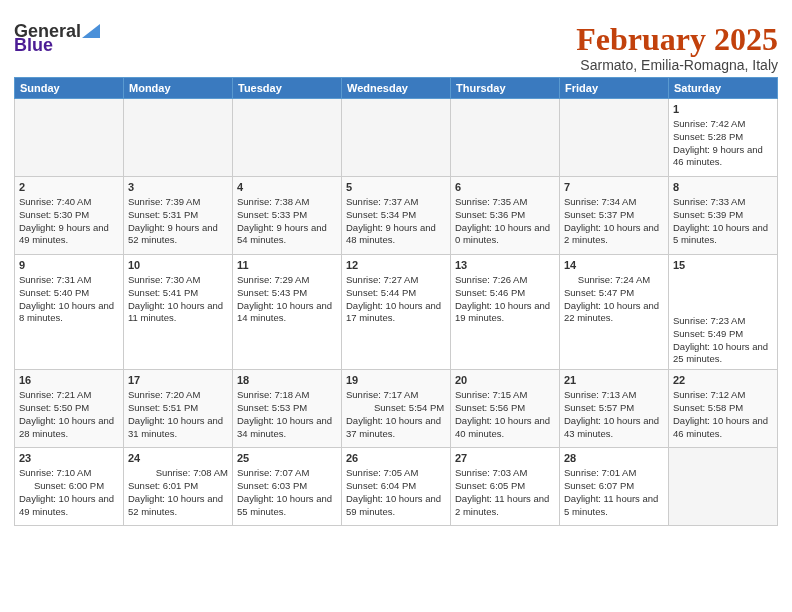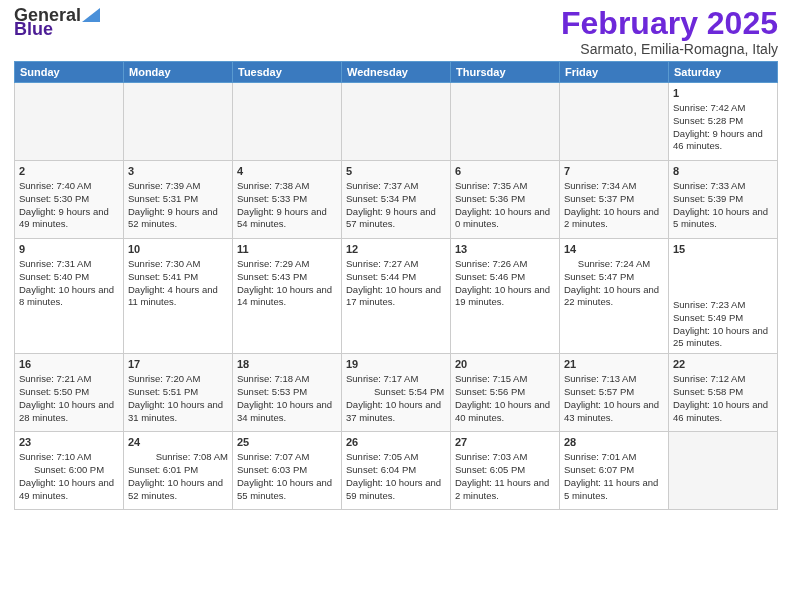--- a/index.html
+++ b/index.html
@@ -5,42 +5,43 @@
     * { box-sizing: border-box; margin: 0; padding: 0; }
     body {
       font-family: Arial, sans-serif;
       background: #fff;
       width: 792px;
       height: 612px;
       overflow: hidden;
     }
     .container {
       width: 792px;
-      padding: 6px 14px 6px 14px;
+      padding: 22px 14px 6px 14px;
     }
     .header-top {
       display: flex;
       justify-content: space-between;
       align-items: flex-start;
       margin-bottom: 4px;
     }
     .logo {
       display: flex;
       flex-direction: column;
       align-items: flex-start;
       line-height: 1;
     }
     .title-block {
       text-align: right;
     }
     .main-title {
       font-size: 32px;
       font-weight: bold;
-      color: #6d28d9;
+      color: #c2410c;
       line-height: 1.1;
+      font-family: Liberation Serif, serif;
     }
     .subtitle {
       font-size: 14px;
       color: #444;
     }
     .calendar {
       width: 100%;
       border-collapse: collapse;
       font-size: 10px;
     }
@@ -143,21 +144,21 @@
           <td>
             <span class="day-num">4</span>
             <span style="display: block;">Sunrise: 7:38 AM</span>
             <span style="display: block;">Sunset: 5:33 PM</span>
             <span style="display: block;">Daylight: 9 hours and 54 minutes.</span>
           </td>
           <td>
             <span class="day-num">5</span>
             <span style="display: block;">Sunrise: 7:37 AM</span>
             <span style="display: block;">Sunset: 5:34 PM</span>
-            <span style="display: block;">Daylight: 9 hours and 57 minutes.</span>
+            <span style="display: block;">Daylight: 9 hours and 48 minutes.</span>
           </td>
           <td>
             <span class="day-num">6</span>
             <span style="display: block;">Sunrise: 7:35 AM</span>
             <span style="display: block;">Sunset: 5:36 PM</span>
             <span style="display: block;">Daylight: 10 hours and 0 minutes.</span>
           </td>
           <td>
             <span class="day-num">7</span>
             <span style="display: block;">Sunrise: 7:34 AM</span>
@@ -175,21 +176,21 @@
           <td>
             <span class="day-num">9</span>
             <span style="display: block;">Sunrise: 7:31 AM</span>
             <span style="display: block;">Sunset: 5:40 PM</span>
             <span style="display: block;">Daylight: 10 hours and 8 minutes.</span>
           </td>
           <td>
             <span class="day-num">10</span>
             <span style="display: block;">Sunrise: 7:30 AM</span>
             <span style="display: block;">Sunset: 5:41 PM</span>
-            <span style="display: block;">Daylight: 4 hours and 11 minutes.</span>
+            <span style="display: block;">Daylight: 10 hours and 11 minutes.</span>
           </td>
           <td>
             <span class="day-num">11</span>
             <span style="display: block;">Sunrise: 7:29 AM</span>
             <span style="display: block;">Sunset: 5:43 PM</span>
             <span style="display: block;">Daylight: 10 hours and 14 minutes.</span>
           </td>
           <td>
             <span class="day-num">12</span>
             <span style="display: block;">Sunrise: 7:27 AM</span>

